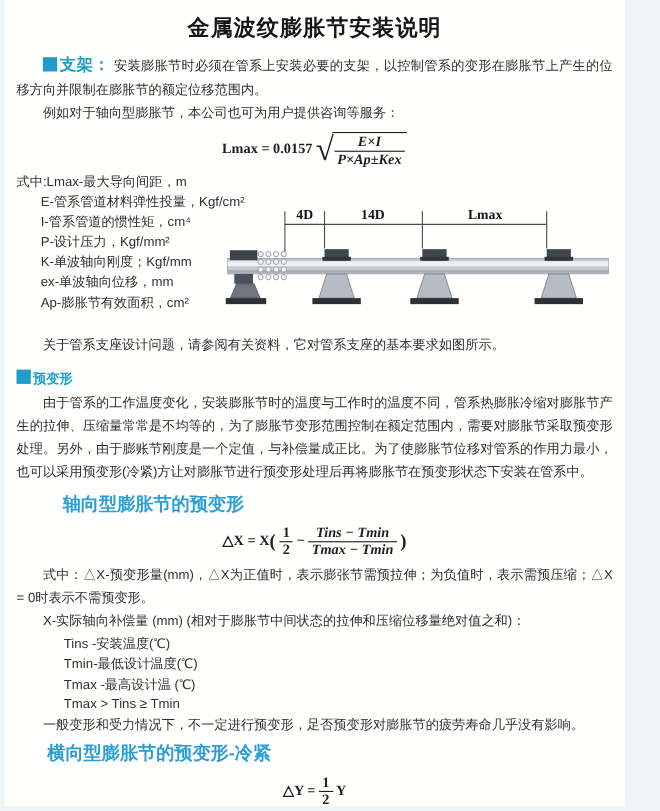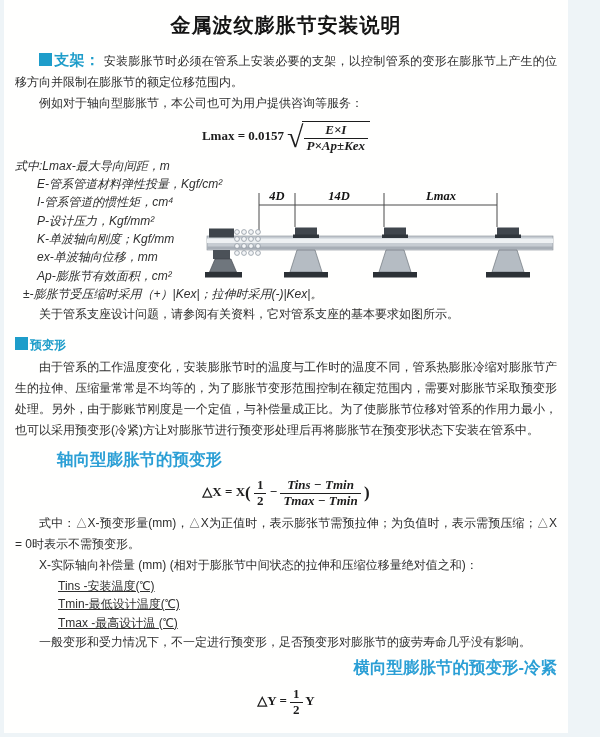--- a/index.html
+++ b/index.html
@@ -13,33 +13,33 @@
   .formula{font-family:"Liberation Serif",serif;font-weight:bold;color:#1d1d1d;text-align:center;font-size:13px;}
   .lmax{margin:7px 0 3px;}
   .frac{display:inline-block;vertical-align:middle;text-align:center;line-height:1.15;}
   .frac .num{display:block;padding:0 3px;}
   .frac .den{display:block;border-top:1px solid #1d1d1d;padding:0 3px;}
   .sqrt{display:inline-flex;align-items:center;margin-left:3px;vertical-align:middle;}
   .rad{font-size:30px;font-weight:400;line-height:26px;margin-right:-2px;}
   .radicand{border-top:1.4px solid #1d1d1d;padding:1px 2px 0;}
   .it .num,.it .den{font-style:italic;}
   .paren{font-size:17px;vertical-align:middle;font-weight:bold;}
-  .defs-wrap{position:relative;margin-top:0;min-height:147px;font-style:italic;}
+  .defs-wrap{position:relative;margin-top:0;min-height:147px;}
   .def-line{line-height:18.3px;margin-left:22px;white-space:nowrap;}
   .def-first{margin-left:0;}
   .def-pm{margin-left:8px;}
   .diagram{position:absolute;right:0;top:30px;}
   .sec-heading{color:#1e9dca;font-size:12px;font-weight:bold;margin:12px 0 3px;}
   .sub-heading{color:#2b9fd5;font-size:16.5px;font-weight:bold;}
   .axial-head{margin:8px 0 2px 42px;}
-  .lateral-head{margin:4px 0 0 28px;text-align:right;}
+  .lateral-head{margin:4px 0 0 28px;}
   .dx{margin:7px 0 4px;}
   .dy{margin:8px 0 5px;}
   .temps{margin:1px 0 0 43px;}
-  .temps div{line-height:18.4px;text-decoration:underline;}
+  .temps div{line-height:18.4px;}
 </style>
 </head>
 <body>
 
 <div class="page">
 
   <h1 class="title">金属波纹膨胀节安装说明</h1>
 
   <p class="para indent"><span class="sq"></span><span class="inline-head">支架：</span> <span>安装膨胀节时必须在管系上安装必要的支架，以控制管系的变形在膨胀节上产生的位移方向并限制在膨胀节的额定位移范围内。</span></p>
 
@@ -53,21 +53,20 @@
   </div>
 
   <div class="defs-wrap">
     <div class="def-line def-first">式中:Lmax-最大导向间距，m</div>
     <div class="def-line">E-管系管道材料弹性投量，Kgf/cm²</div>
     <div class="def-line">I-管系管道的惯性矩，cm⁴</div>
     <div class="def-line">P-设计压力，Kgf/mm²</div>
     <div class="def-line">K-单波轴向刚度；Kgf/mm</div>
     <div class="def-line">ex-单波轴向位移，mm</div>
     <div class="def-line">Ap-膨胀节有效面积，cm²</div>
-    <div class="def-line def-pm">±-膨胀节受压缩时采用（+）|Kex|；拉伸时采用(-)|Kex|。</div>
 
     <svg class="diagram" width="352" height="100" viewBox="0 0 352 100">
       <g stroke="#4a4a4a" stroke-width="1">
         <line x1="54" y1="18" x2="292" y2="18"></line>
         <line x1="54" y1="6" x2="54" y2="47"></line>
         <line x1="90" y1="6" x2="90" y2="40"></line>
         <line x1="179" y1="6" x2="179" y2="40"></line>
         <line x1="292" y1="6" x2="292" y2="40"></line>
       </g>
       <g font-family="Liberation Serif,serif" font-size="12.5" font-weight="bold" fill="#141414" text-anchor="middle">
@@ -144,20 +143,21 @@
     <span class="paren">)</span>
   </div>
 
   <p class="para indent">式中：△X-预变形量(mm)，△X为正值时，表示膨张节需预拉伸；为负值时，表示需预压缩；△X = 0时表示不需预变形。</p>
   <p class="para indent">X-实际轴向补偿量 (mm) (相对于膨胀节中间状态的拉伸和压缩位移量绝对值之和)：</p>
 
   <div class="temps">
     <div>Tins -安装温度(℃)</div>
     <div>Tmin-最低设计温度(℃)</div>
     <div>Tmax -最高设计温 (℃)</div>
+    <div>Tmax &gt; Tins ≥ Tmin</div>
   </div>
 
   <p class="para indent">一般变形和受力情况下，不一定进行预变形，足否预变形对膨胀节的疲劳寿命几乎没有影响。</p>
 
   <div class="sub-heading lateral-head">横向型膨胀节的预变形-冷紧</div>
 
   <div class="formula dy">
     <span>△Y =</span>
     <span class="frac"><span class="num">1</span><span class="den">2</span></span>
     <span>Y</span>

